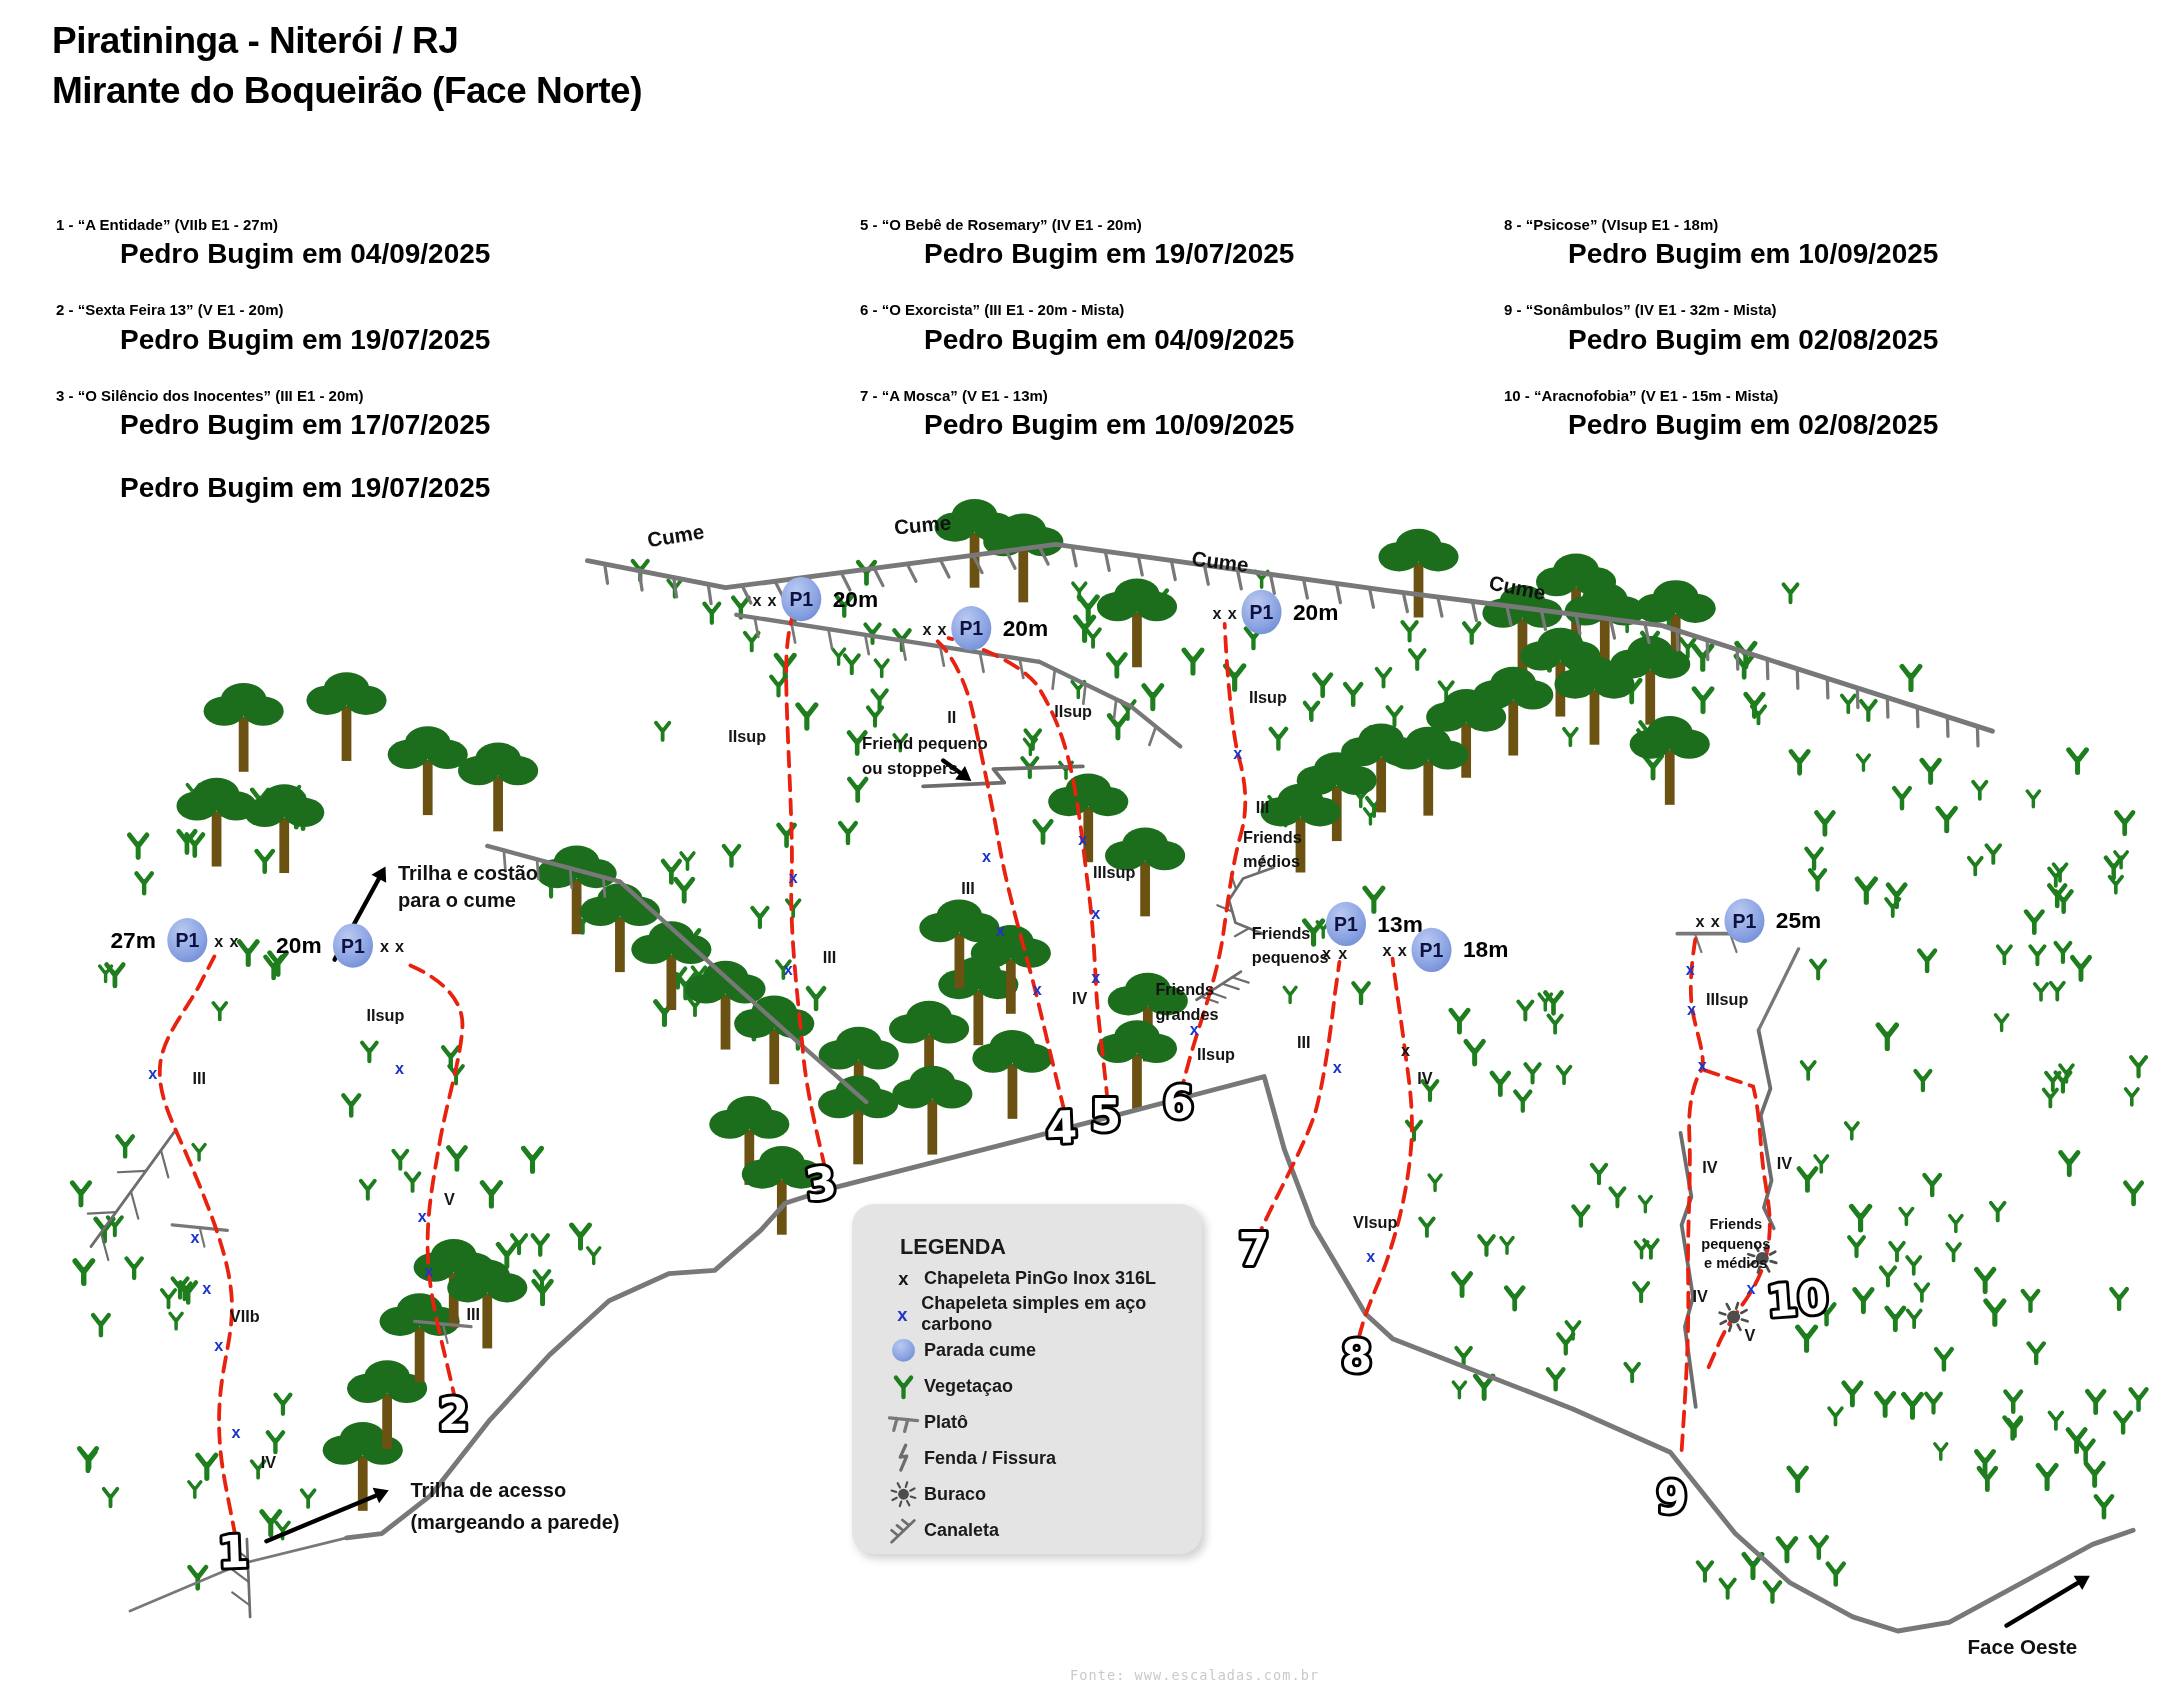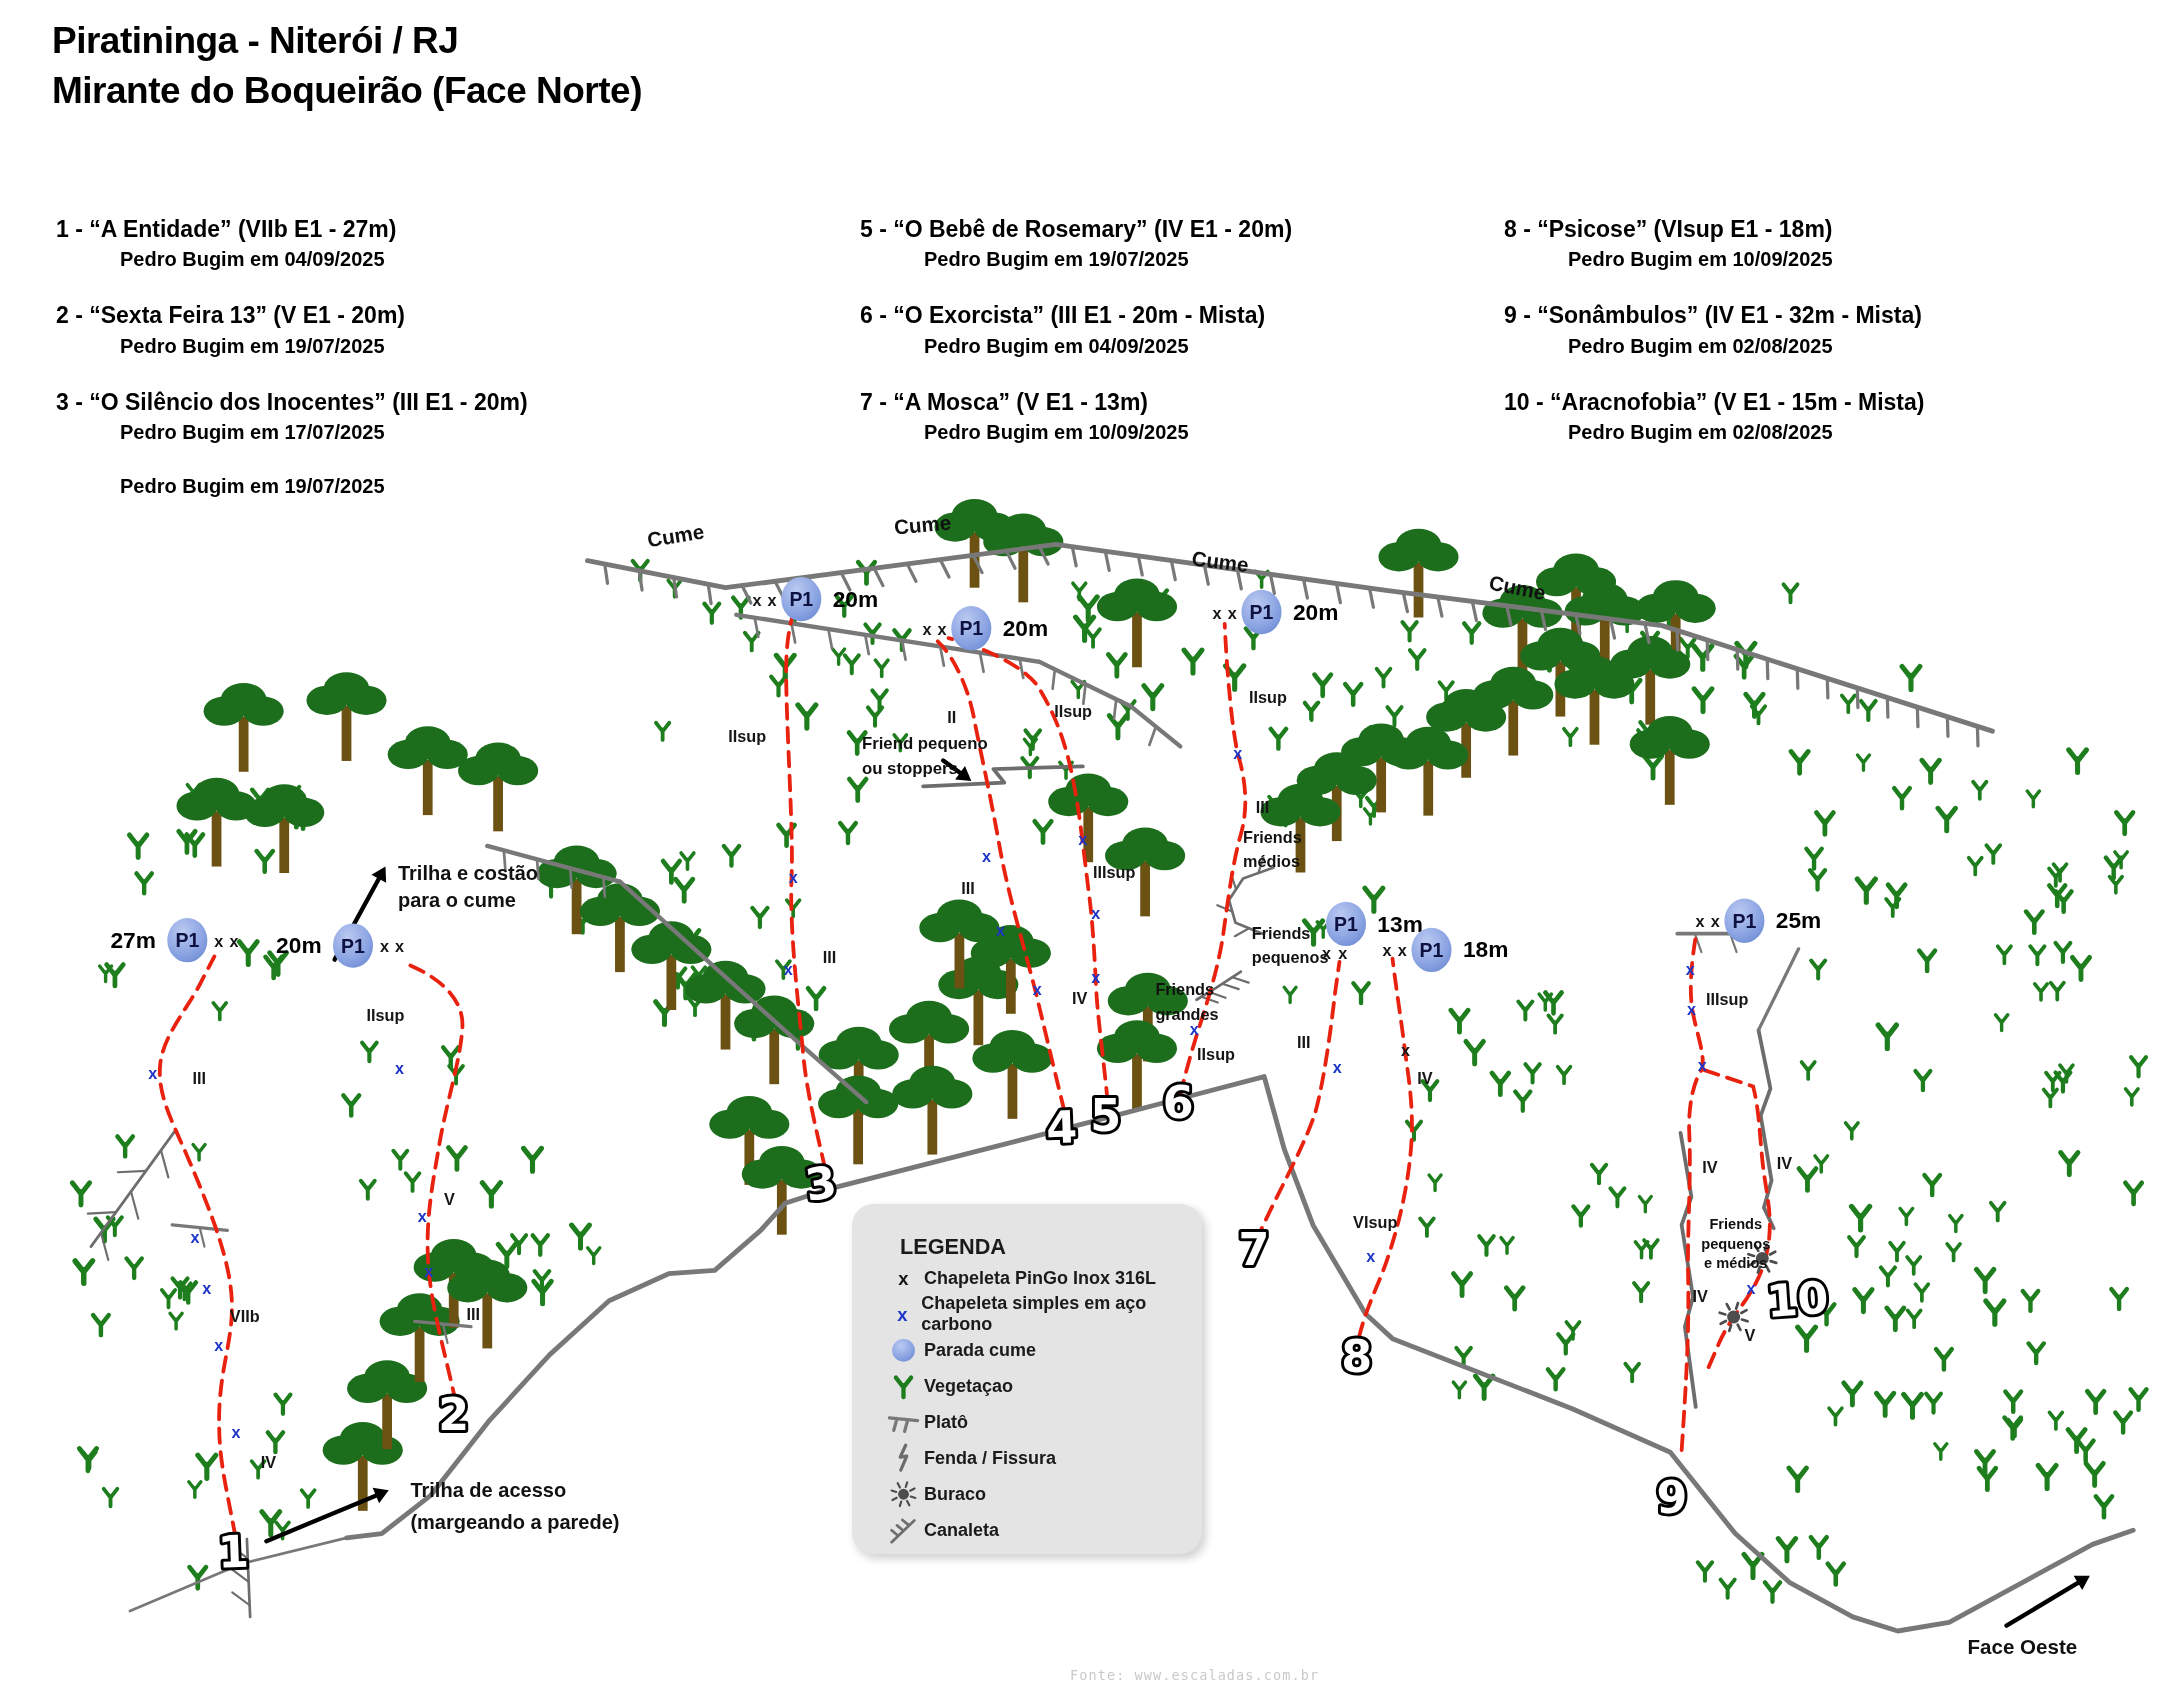--- a/index.html
+++ b/index.html
@@ -2,22 +2,22 @@
 <html style="font-size:8.7px"><head>
 <meta charset="utf-8">
 <style>
   html,body{margin:0;padding:0;background:#ffffff;}
   .page{position:relative;width:2183px;height:1706px;background:#fff;
         font-family:"Liberation Sans",sans-serif;overflow:hidden;}
   .title{position:absolute;left:52px;top:16.2px;font-weight:bold;font-size:37px;
          color:#000;line-height:1.34;letter-spacing:-0.5px;}
   .routes-col{position:absolute;top:216px;}
   .col1{left:56px;} .col2{left:860px;} .col3{left:1504px;}
-  .route-main{font-size:23px;font-weight:bold;white-space:nowrap;color:#000;}
-  .route-sub{font-size:20px;font-weight:bold;margin:5.4px 0 31px 64px;
+  .route-main{font-size:15px;font-weight:bold;white-space:nowrap;color:#000;}
+  .route-sub{font-size:28px;font-weight:bold;margin:5.4px 0 31px 64px;
              white-space:nowrap;color:#000;}
   #diagram{position:absolute;left:0;top:0;}
   .legend{position:absolute;left:852px;top:1204px;width:350px;height:350px;
           background:#e4e4e4;border-radius:21.7px;
           box-shadow:3.8px 4.9px 8.7px rgba(0,0,0,0.18);}
   .legend-title{font-size:21.7px;font-weight:bold;margin:30px 0 0 48px;color:#1a1a1a;}
   .legend-item{display:flex;align-items:center;height:36px;margin-left:31px;}
   .legend-icon{width:41px;display:flex;justify-content:center;align-items:center;}
   .legend-label{font-size:18px;font-weight:bold;color:#1a1a1a;}
   .watermark{position:absolute;left:1032px;top:1667px;

